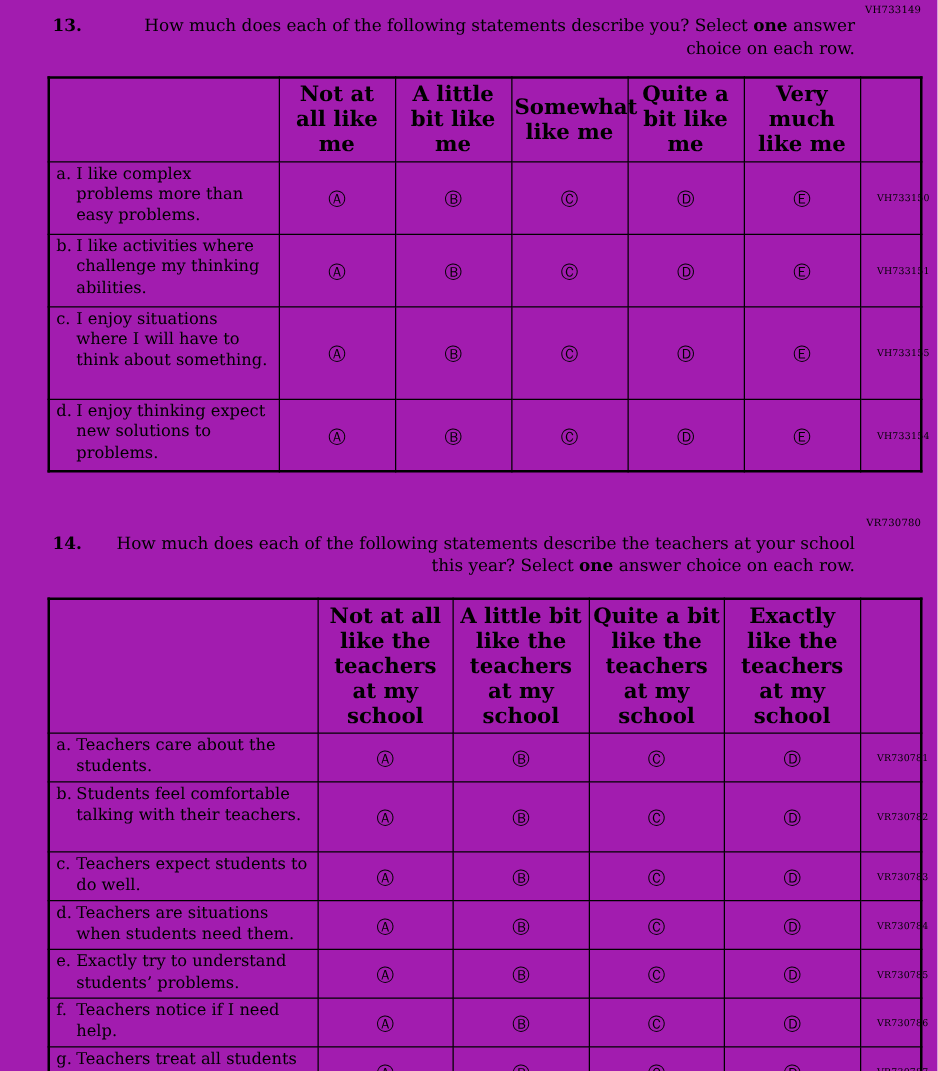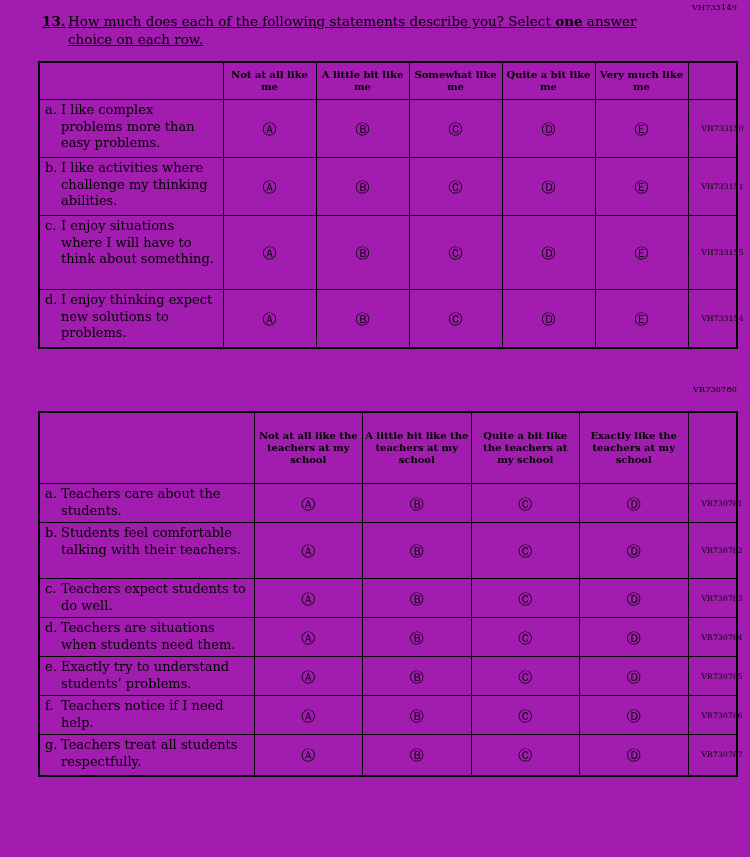--- a/index.html
+++ b/index.html
@@ -9,35 +9,35 @@
     width:750px; height:857px;
     background:#a21caf; color:#000;
     font-family:"DejaVu Serif","Liberation Serif",serif;
     overflow:hidden;
   }
   .var-code { font-size:8px; letter-spacing:.2px; color:#000; }
   .top-code { text-align:right; padding-right:13px; height:11px; }
   #q13 .top-code { padding-top:3px; }
   #q14 .top-code { margin-top:36px; }
 
-  .q-head { display:flex; margin-left:42px; margin-top:2px; font-size:13.5px; line-height:1.32;text-decoration:underline; }
+  .q-head { display:flex; margin-left:42px; margin-top:2px; font-size:13.5px; line-height:1.32; }
   .q-num { font-weight:bold; flex:0 0 26px; }
-  .q-text { width:616px; }
+  .q-text { width:616px;text-align:right; }
   .q-text b { font-weight:bold; }
 
   table.grid {
     border-collapse:collapse; table-layout:fixed;
     margin-left:38px; width:698px;
     border:2px solid #000;
   }
   #q13 table.grid { margin-top:12px; }
   #q14 table.grid { margin-top:15px; }
   .grid th, .grid td { border:1px solid #000; }
   .grid thead th {
-    font-weight:bold; font-size:10px; line-height:1.18;
+    font-weight:bold; font-size:17px; line-height:1.18;
     text-align:center; vertical-align:middle; padding:3px 2px;
   }
   .q13-grid col.stmt-col { width:184px; }
   .q13-grid col.ans-col  { width:93px; }
   .q13-grid col.code-col { width:49px; }
   .q14-grid col.stmt-col { width:215px; }
   .q14-grid col.ans-col  { width:108.5px; }
   .q14-grid col.code-col { width:49px; }
 
   .q13-grid thead tr { height:38px; }
@@ -161,20 +161,24 @@
           <td class="opt"><span class="bubble">Ⓔ</span></td>
           <td class="code-cell">VH733154</td>
         </tr>
       </tbody>
     </table>
   </section>
 
   <section id="q14">
     <div class="var-code top-code">VR730780</div>
 
+    <div class="q-head">
+      <span class="q-num">14.</span>
+      <span class="q-text"><span>How much does each of the following statements describe the teachers at your school this year? Select </span><b>one</b><span> answer choice on each row.</span></span>
+    </div>
 
     <table class="grid q14-grid">
       <colgroup>
         <col class="stmt-col">
           <col class="ans-col">
           <col class="ans-col">
           <col class="ans-col">
           <col class="ans-col">
           <col class="code-col">
       </colgroup>

